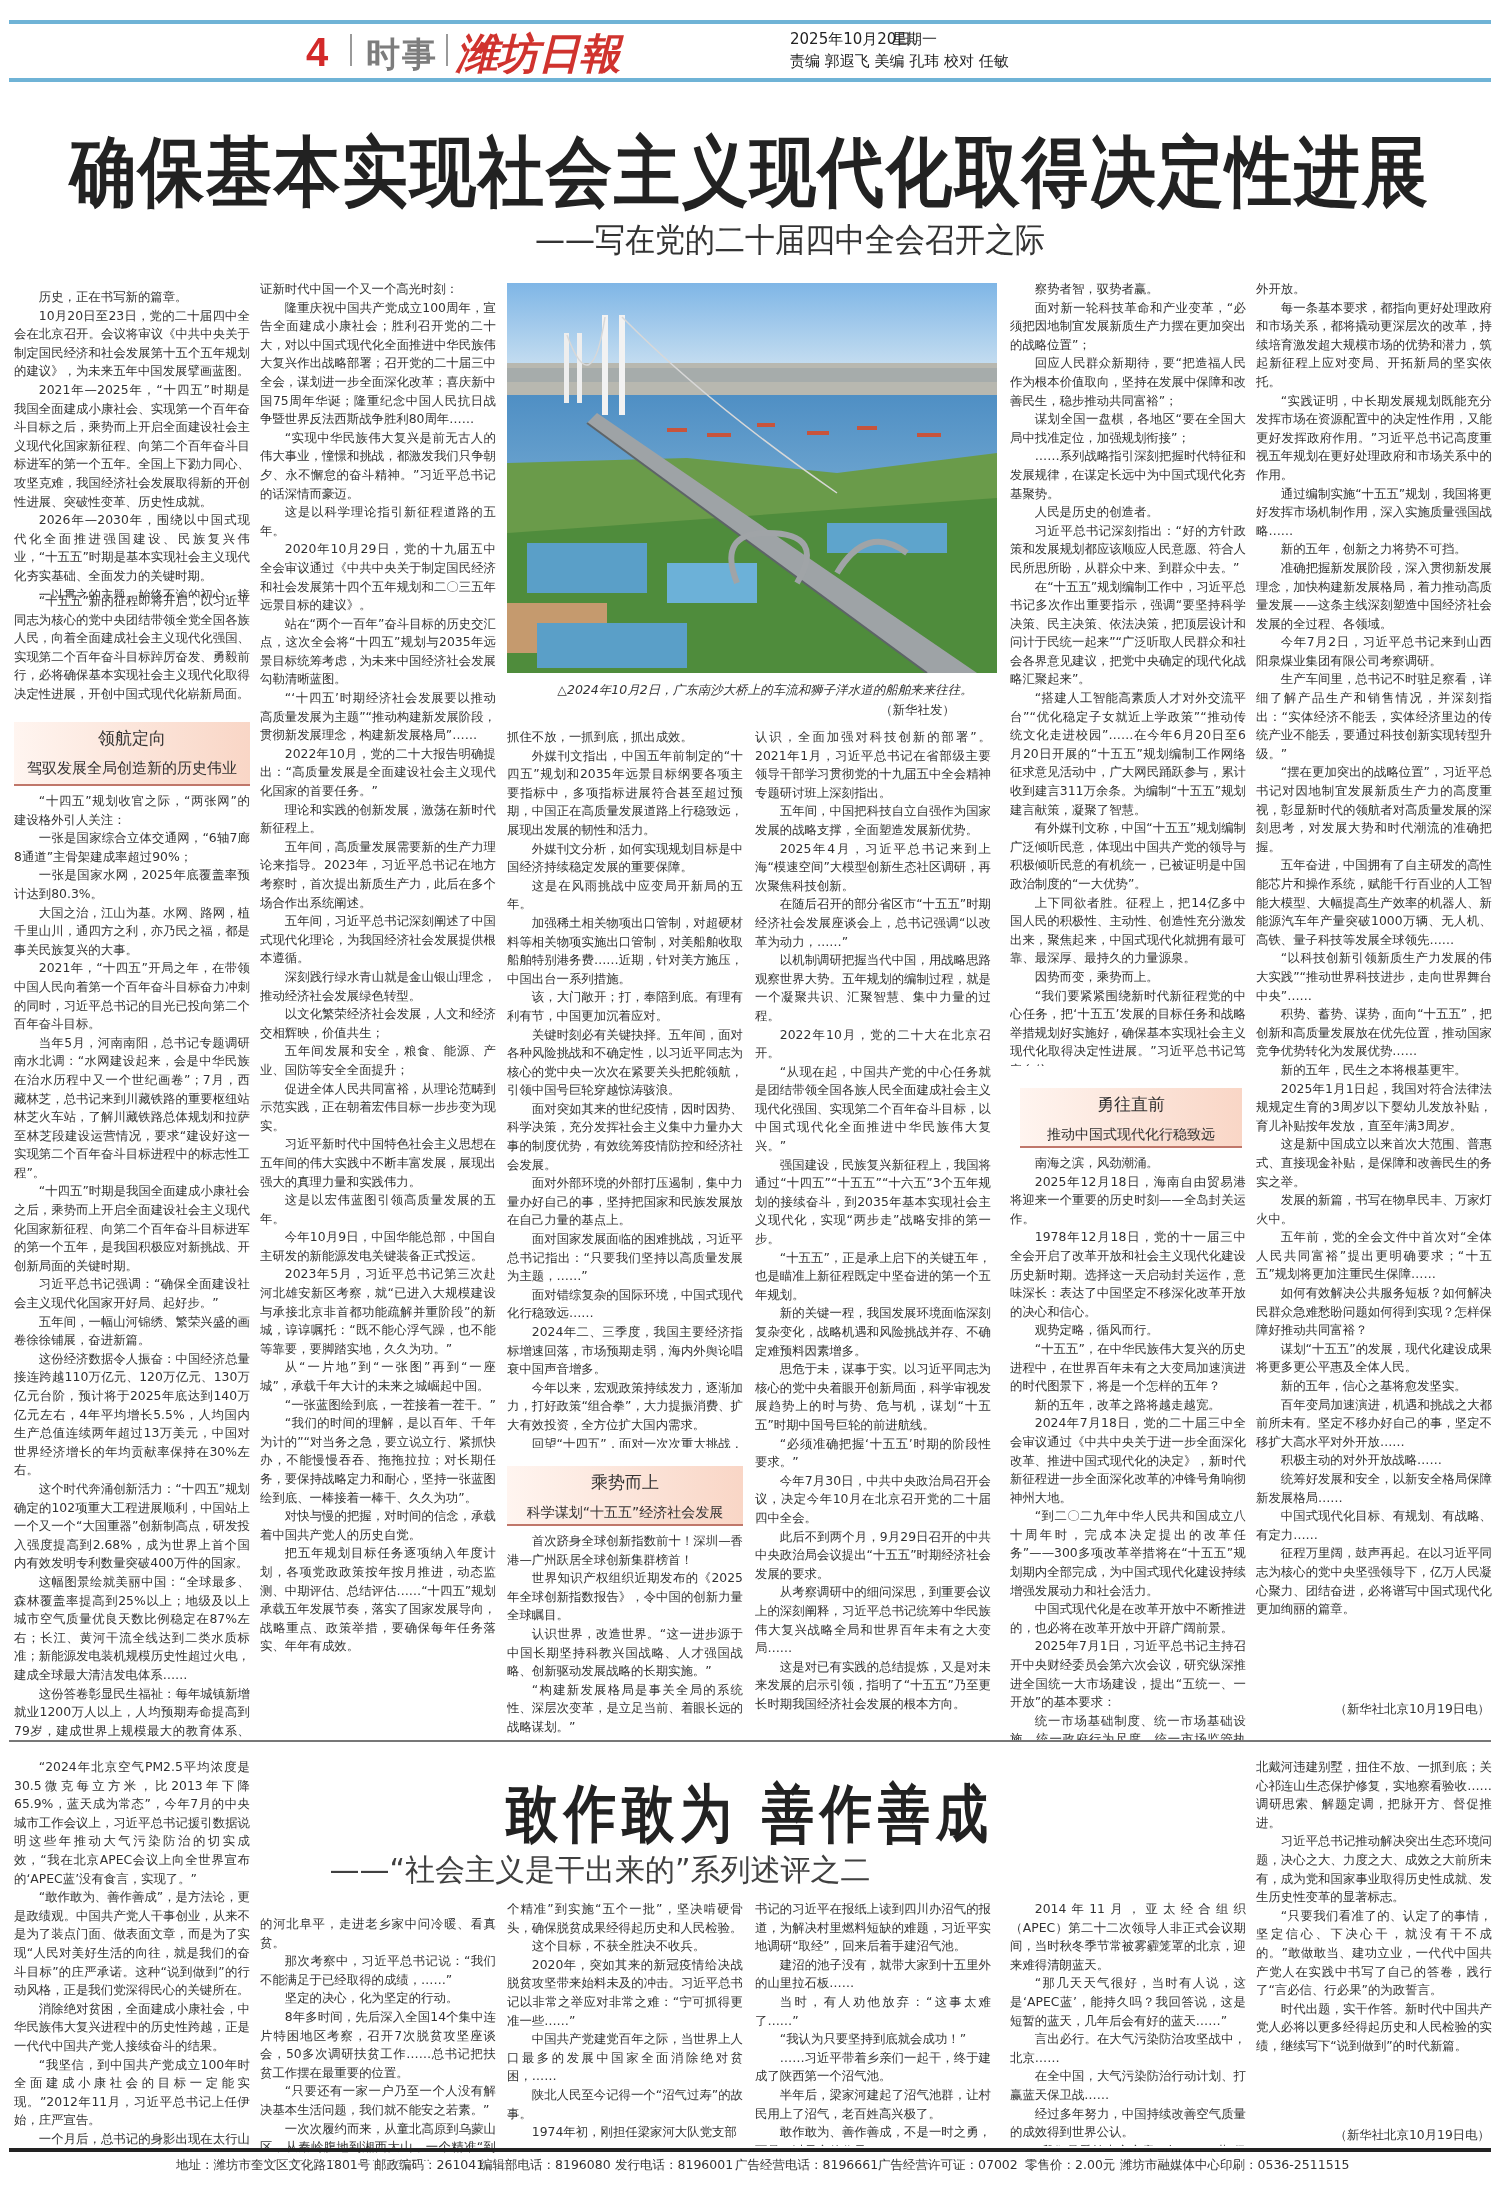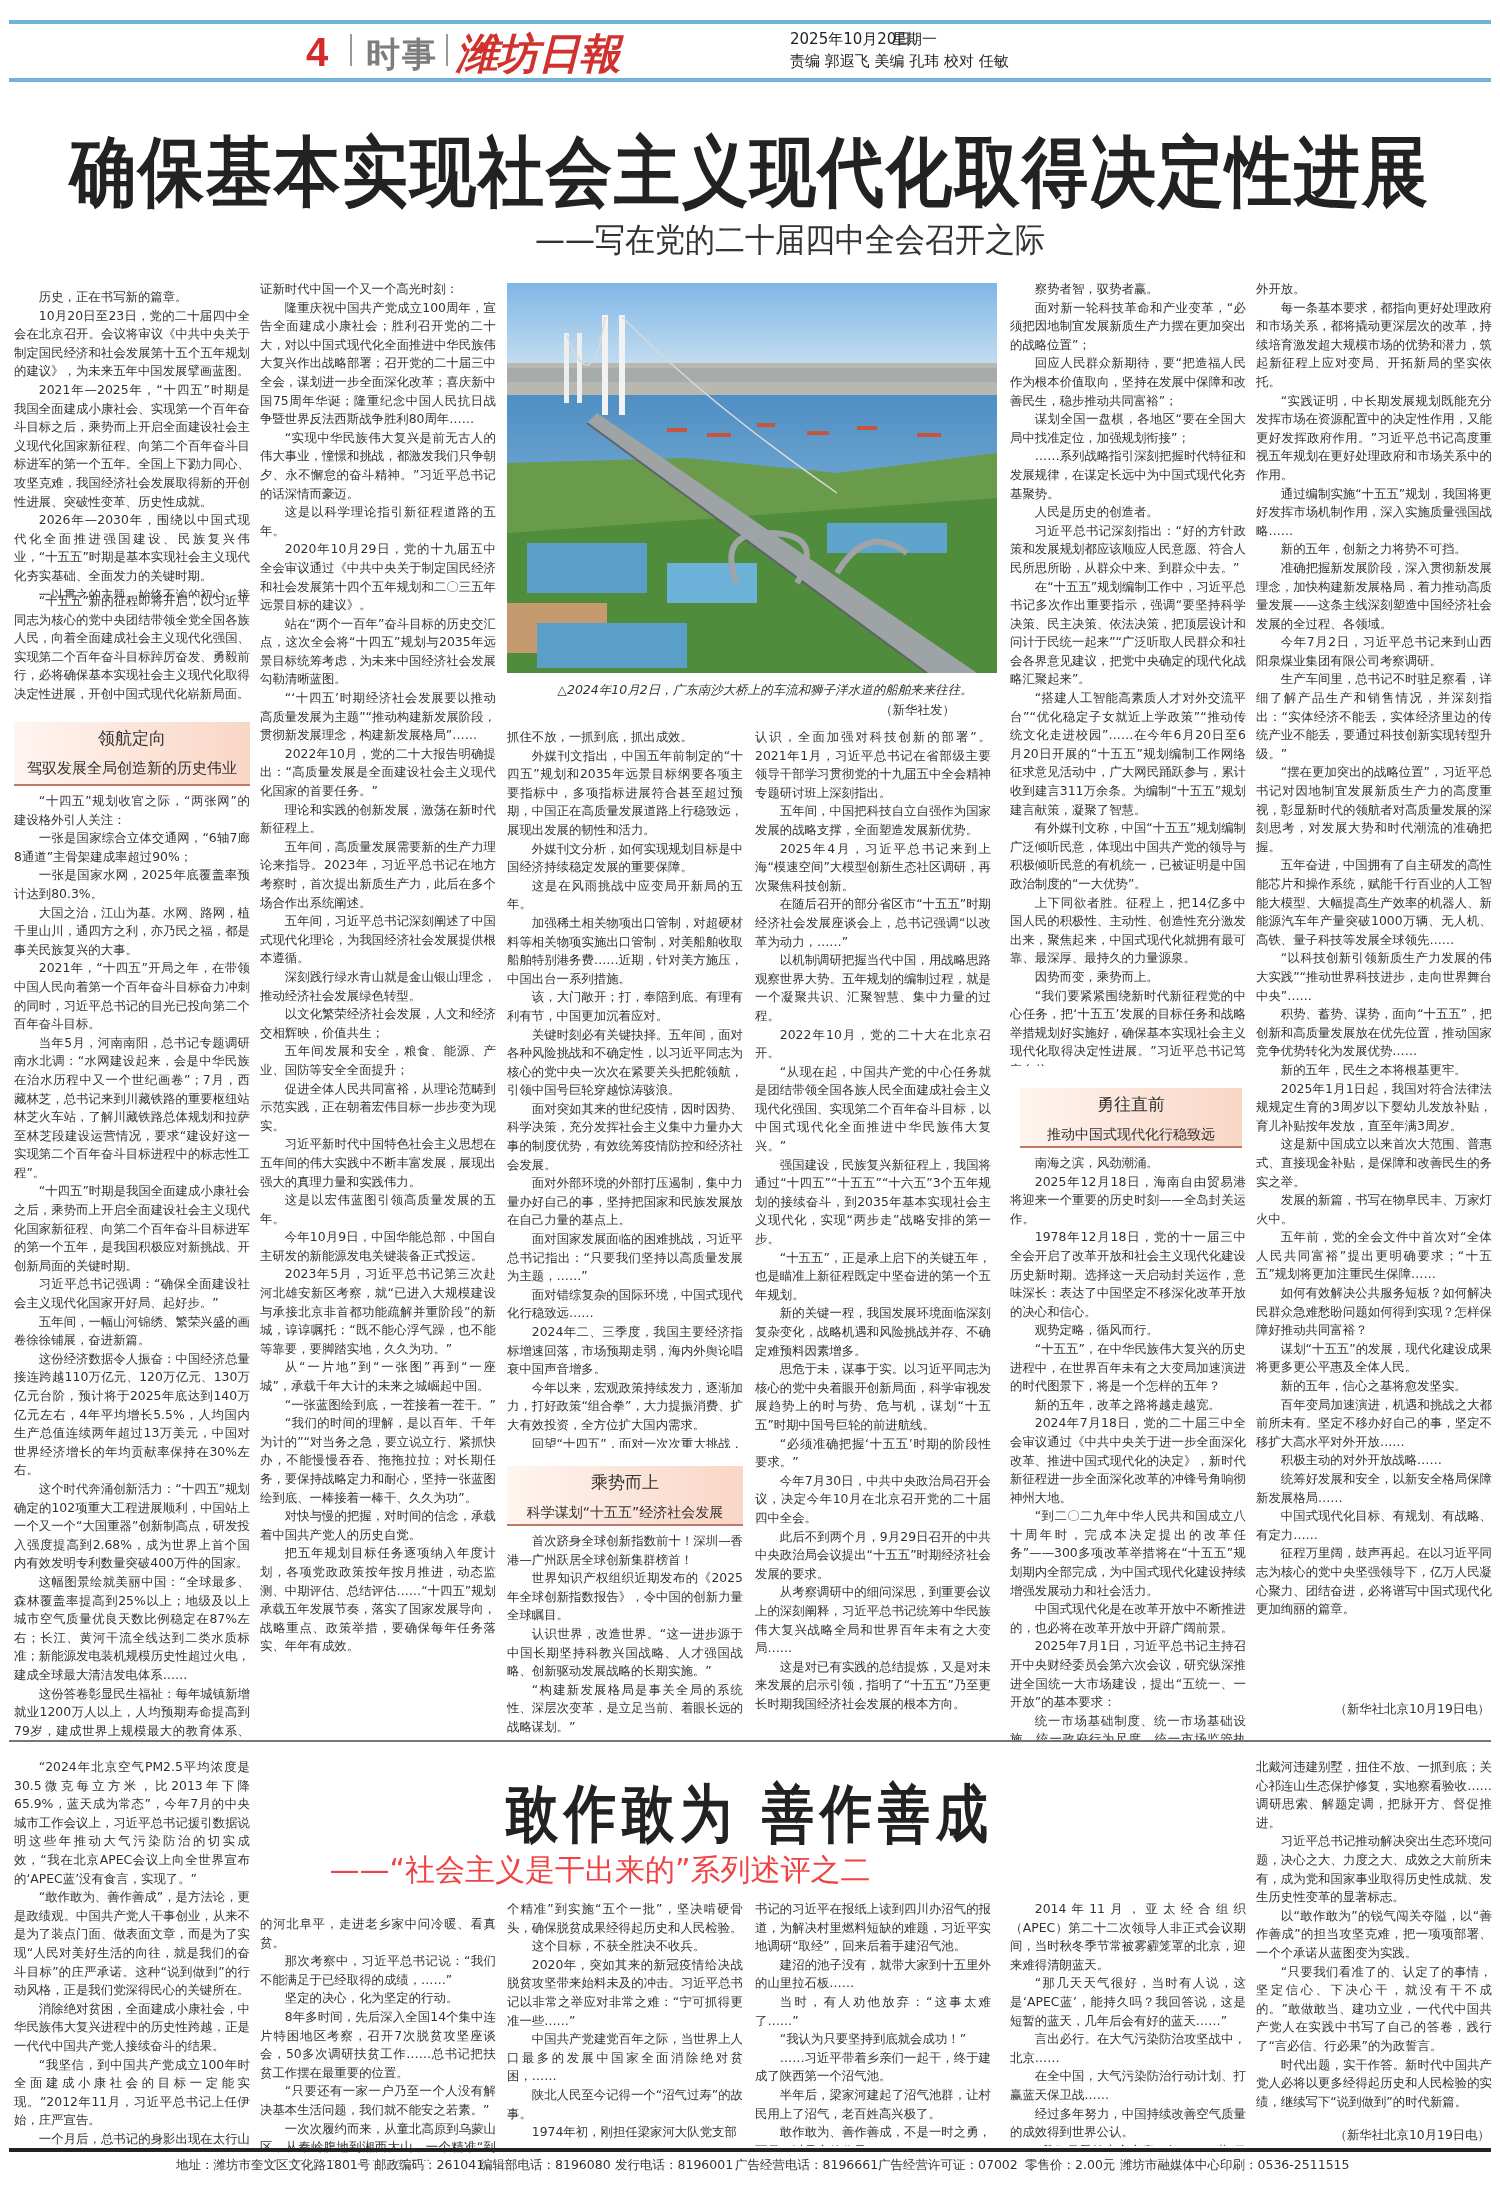--- a/index.html
+++ b/index.html
@@ -30,21 +30,21 @@
   .section-box .t1 { font-size: 17px; line-height: 28px; padding-top: 4px; font-family: Liberation Mono, monospace; }
   .section-box .t2 { font-size: 17px; line-height: 28px; }
 
   .photo { position: absolute; left: 507px; top: 283px; width: 490px; height: 390px; overflow: hidden; }
   .caption { position: absolute; left: 530px; top: 682px; width: 470px; font-size: 12.5px; color: #333; font-style: italic; text-align: center; }
   .credit { position: absolute; left: 880px; top: 702px; font-size: 12.5px; color: #333; }
 
   .divider { position: absolute; background: #555; }
 
   .headline2 { position: absolute; top: 1780px; left: 0; width: 1500px; text-align: center; font: bold 52px "DejaVu Serif", serif; color: #222; letter-spacing: 6px; transform: scaleY(1.2); }
-  .subhead2 { position: absolute; top: 1850px; left: 0; width: 1200px; text-align: center; font: 30px "DejaVu Sans", sans-serif; color: #ef4444; }
+  .subhead2 { position: absolute; top: 1850px; left: 0; width: 1200px; text-align: center; font: 30px "DejaVu Sans", sans-serif; color: #404040; }
 
   .footer-rule { position: absolute; top: 2148px; left: 9px; width: 1482px; height: 4px; background: #222; }
   .footer { position: absolute; top: 2157px; left: 0; width: 1500px; font-size: 12.5px; color: #333; }
   .footer span { position: absolute; white-space: nowrap; }
 </style>
 </head>
 <body>
 
 <div class="rule-blue" style="top:20px;"></div>
 <div class="mast">
@@ -316,21 +316,20 @@
   <p>“那几天天气很好，当时有人说，这是‘APEC蓝’，能持久吗？我回答说，这是短暂的蓝天，几年后会有好的蓝天……”</p>
   <p>言出必行。在大气污染防治攻坚战中，北京……</p>
   <p>在全中国，大气污染防治行动计划、打赢蓝天保卫战……</p>
   <p>经过多年努力，中国持续改善空气质量的成效得到世界公认。</p>
   <p>“我们是秉持真心实意，把‘APEC蓝’保持下去。”</p>
 
 </div>
 <div class="col" style="left:1256px; top:1758px; width:236px; height:368px;">
   <p class="noindent">北戴河违建别墅，扭住不放、一抓到底；关心祁连山生态保护修复，实地察看验收……调研思索、解题定调，把脉开方、督促推进。</p>
   <p>习近平总书记推动解决突出生态环境问题，决心之大、力度之大、成效之大前所未有，成为党和国家事业取得历史性成就、发生历史性变革的显著标志。</p>
-  <p>以“敢作敢为”的锐气闯关夺隘，以“善作善成”的担当攻坚克难，把一项项部署、一个个承诺从蓝图变为实践。</p>
   <p>“只要我们看准了的、认定了的事情，坚定信心、下决心干，就没有干不成的。”敢做敢当、建功立业，一代代中国共产党人在实践中书写了自己的答卷，践行了“言必信、行必果”的为政誓言。</p>
   <p>时代出题，实干作答。新时代中国共产党人必将以更多经得起历史和人民检验的实绩，继续写下“说到做到”的时代新篇。</p>
 </div>
 <div class="col" style="left:1300px; top:2126px; width:190px; height:20px; text-align:right;">（新华社北京10月19日电）</div>
 
 <div class="footer-rule"></div>
 <div class="footer">
   <span style="left:176px;">地址：潍坊市奎文区文化路1801号</span>
   <span style="left:374px;">邮政编码：261041</span>
   <span style="left:480px;">编辑部电话：8196080</span>

